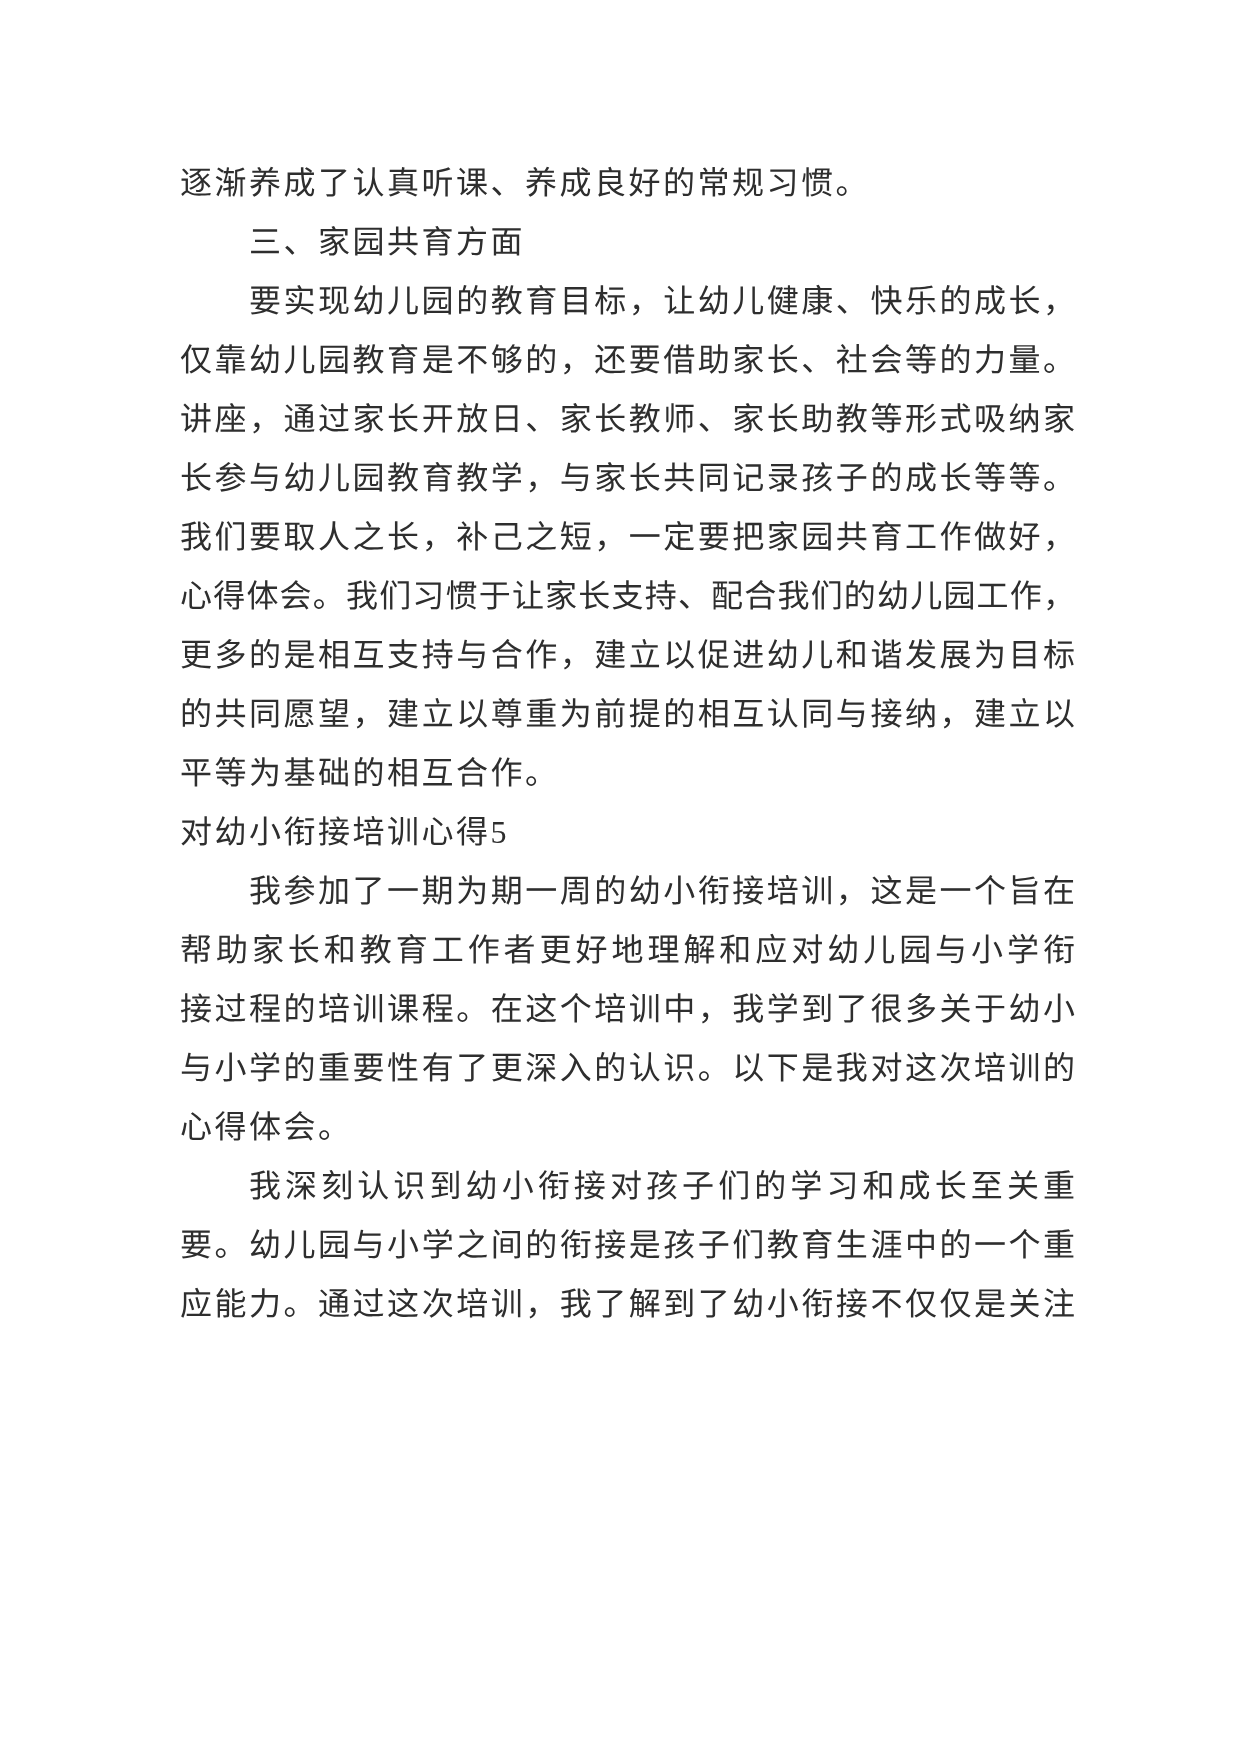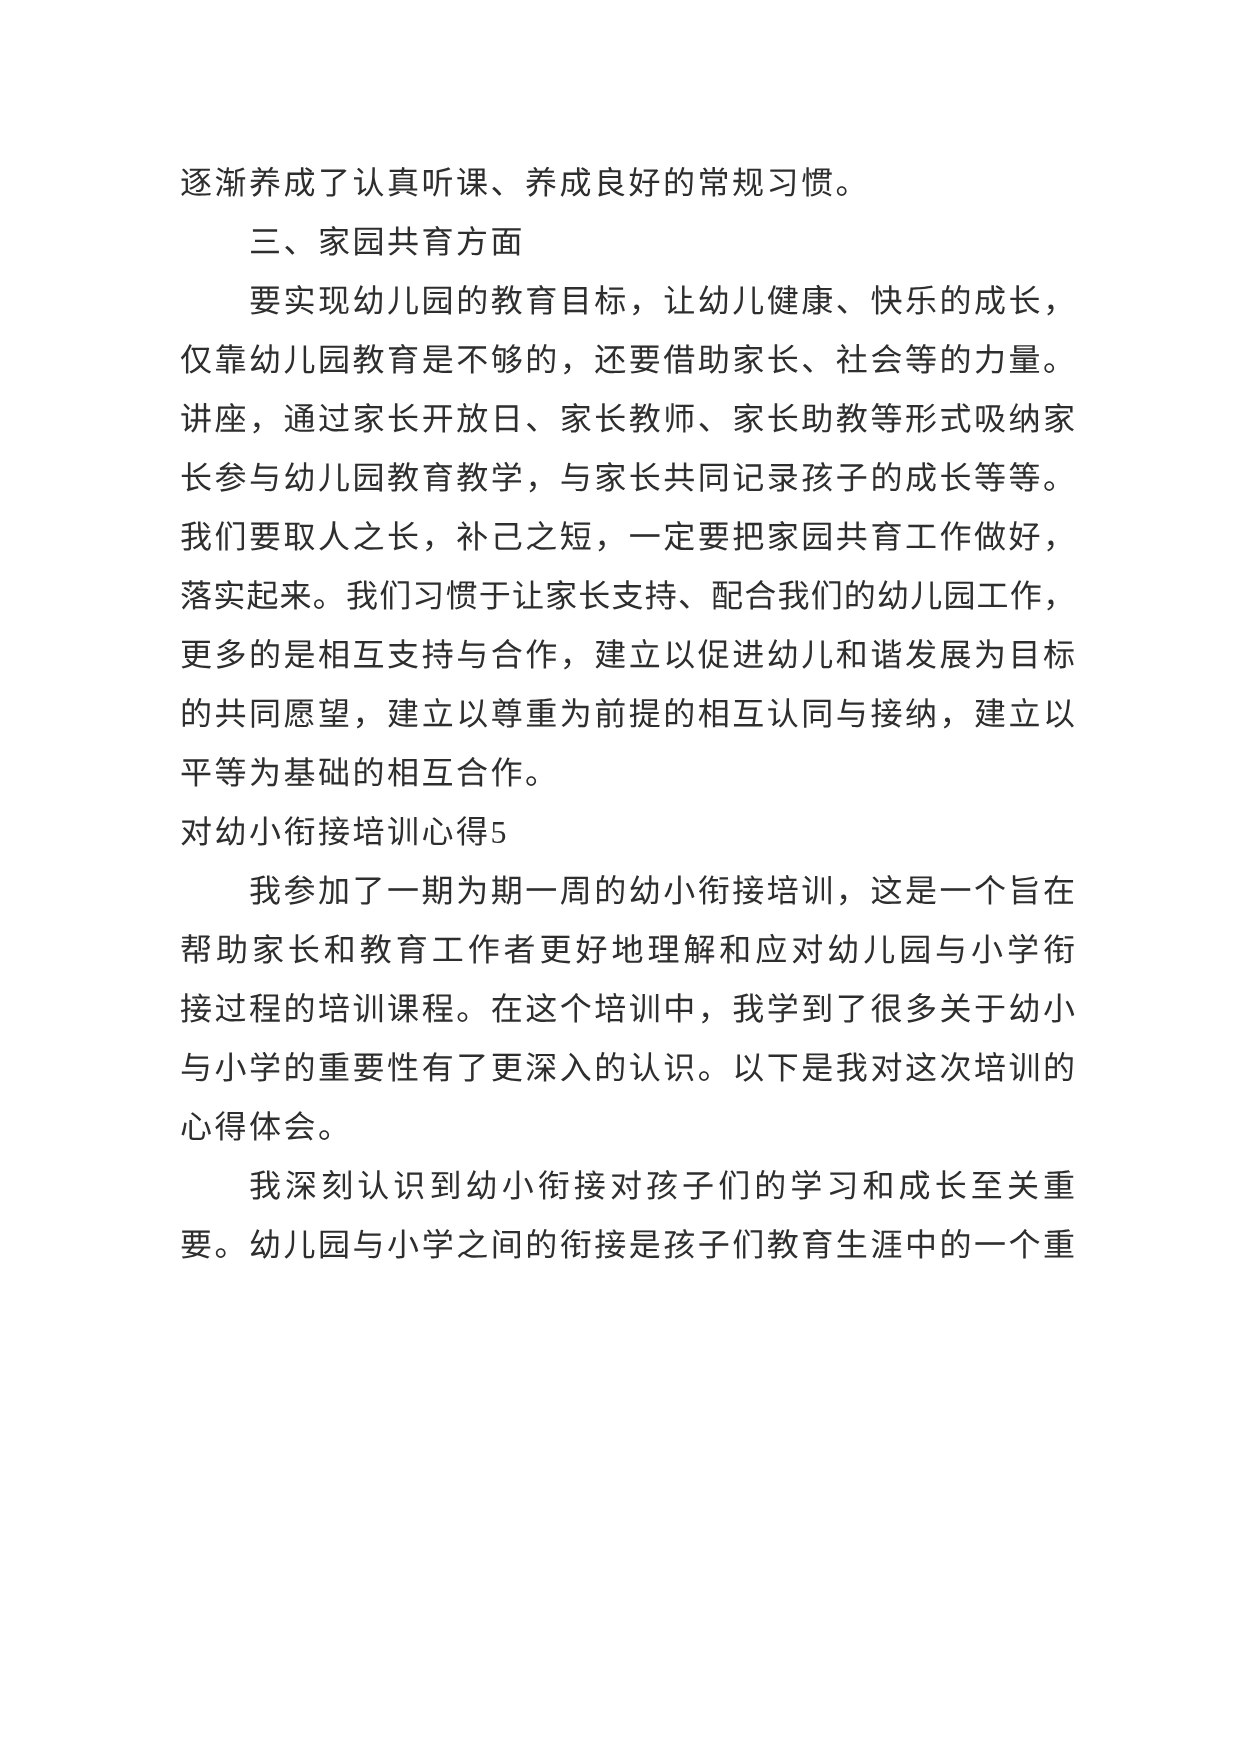--- a/index.html
+++ b/index.html
@@ -50,26 +50,27 @@
 
 <div class="doc-page">
   <div class="doc-body">
       <div class="line plain">逐渐养成了认真听课、养成良好的常规习惯。</div>
       <div class="line plain ind">三、家园共育方面</div>
       <div class="line just ind">要实现幼儿园的教育目标，让幼儿健康、快乐的成长，</div>
       <div class="line just">仅靠幼儿园教育是不够的，还要借助家长、社会等的力量。</div>
       <div class="line just">讲座，通过家长开放日、家长教师、家长助教等形式吸纳家</div>
       <div class="line just">长参与幼儿园教育教学，与家长共同记录孩子的成长等等。</div>
       <div class="line just">我们要取人之长，补己之短，一定要把家园共育工作做好，</div>
-      <div class="line just">落实起来。我们习惯于让家长支持、配合我们的幼儿园工作，</div>
+      <div class="line just">心得体会。我们习惯于让家长支持、配合我们的幼儿园工作，</div>
       <div class="line just">更多的是相互支持与合作，建立以促进幼儿和谐发展为目标</div>
       <div class="line just">的共同愿望，建立以尊重为前提的相互认同与接纳，建立以</div>
       <div class="line plain">平等为基础的相互合作。</div>
       <div class="line plain">对幼小衔接培训心得5</div>
       <div class="line just ind">我参加了一期为期一周的幼小衔接培训，这是一个旨在</div>
       <div class="line just">帮助家长和教育工作者更好地理解和应对幼儿园与小学衔</div>
       <div class="line just">接过程的培训课程。在这个培训中，我学到了很多关于幼小</div>
       <div class="line just">与小学的重要性有了更深入的认识。以下是我对这次培训的</div>
       <div class="line plain">心得体会。</div>
       <div class="line just ind">我深刻认识到幼小衔接对孩子们的学习和成长至关重</div>
       <div class="line just">要。幼儿园与小学之间的衔接是孩子们教育生涯中的一个重</div>
+      <div class="line just">应能力。通过这次培训，我了解到了幼小衔接不仅仅是关注</div>
     </div>
 </div>
 
 </body></html>

